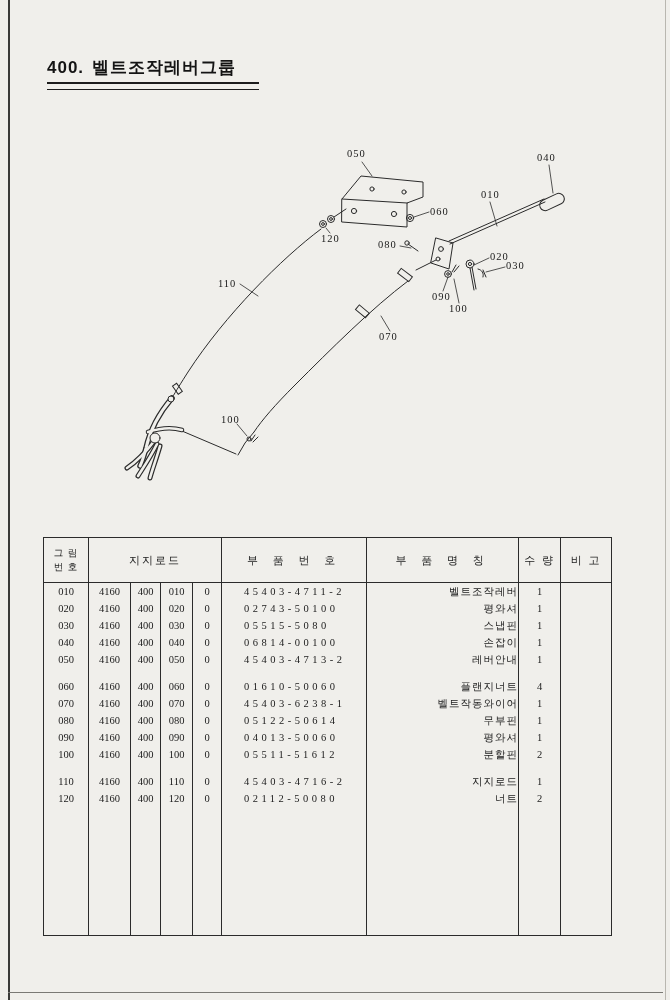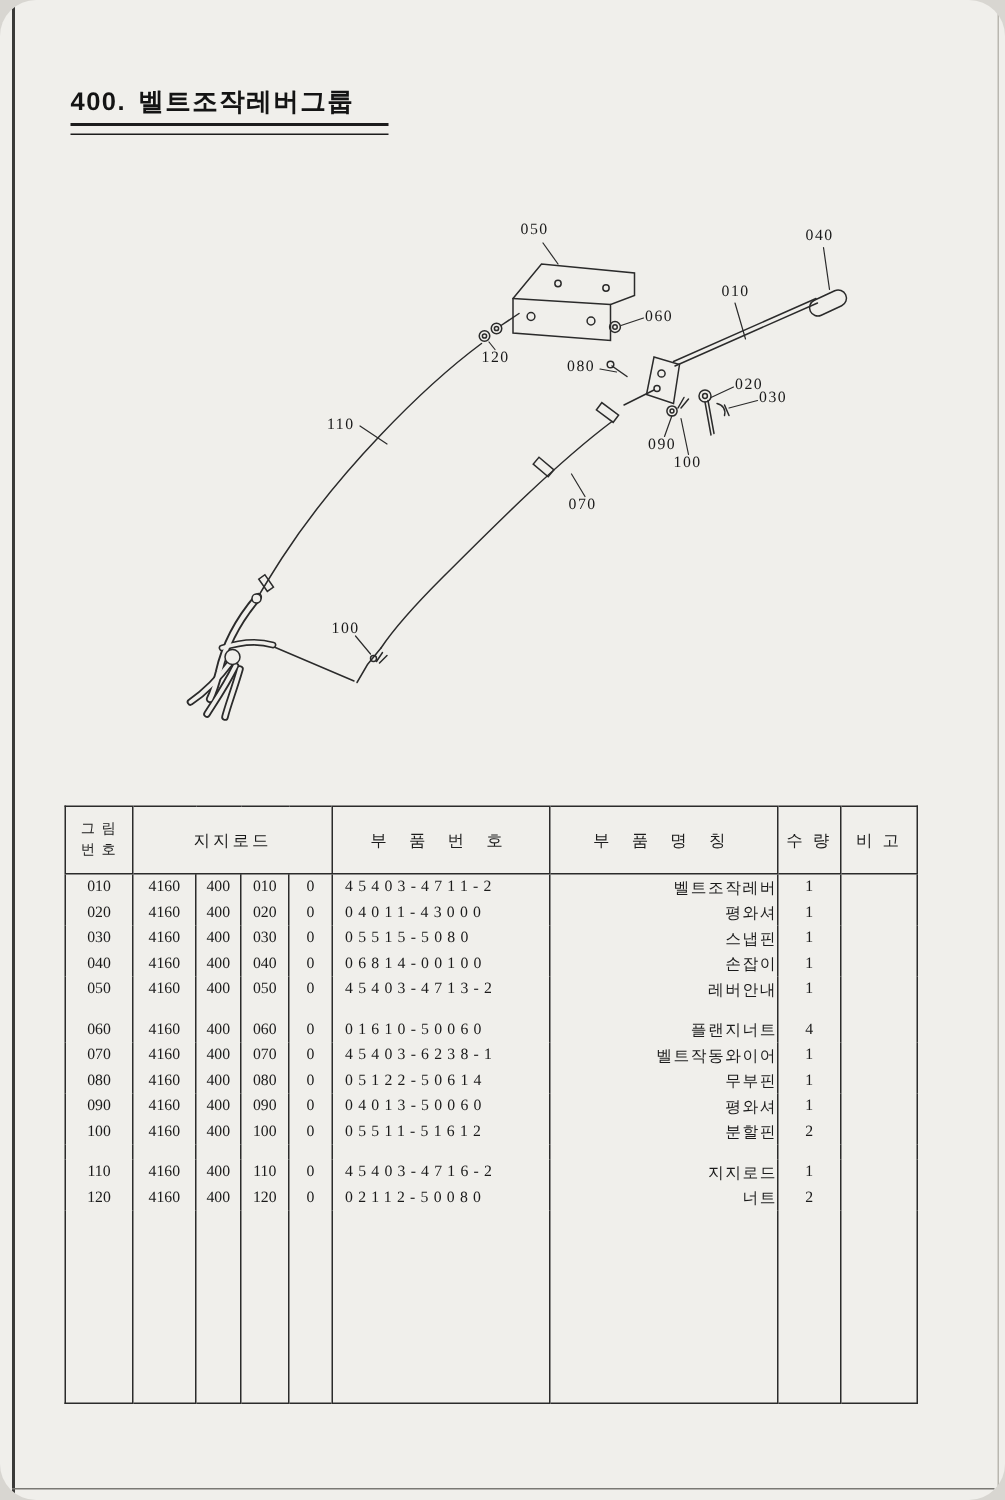--- a/index.html
+++ b/index.html
@@ -1,19 +1,19 @@
 <!DOCTYPE html>
 <html><head>
 <meta charset="utf-8">
 <style>
   html,body{margin:0;padding:0;background:#d8d6d1;}
   .page{
     position:relative; width:670px; height:1000px; margin:0 auto;
     background:#f0efeb; overflow:hidden;
-    font-family:"Liberation Serif","DejaVu Serif",serif; color:#1e1e1e;border-radius:24px;
+    font-family:"Liberation Serif","DejaVu Serif",serif; color:#1e1e1e;
   }
   .edge-left{position:absolute;left:8px;top:0;width:2px;height:1000px;background:#3a3a38;}
   .edge-bottom{position:absolute;left:8px;bottom:7px;height:1px;width:655px;background:#7a7974;}
   .edge-right{position:absolute;right:4px;top:0;width:1px;height:1000px;background:#b9b7b0;}
 
   .title-row{position:absolute;left:47px;top:56px;font-family:"Liberation Sans","DejaVu Sans",sans-serif;
     font-weight:700;font-size:17px;letter-spacing:1px;color:#141414;}
   .title-row .sec{margin-right:8px;}
   .title-underline{position:absolute;left:47px;top:82px;width:212px;height:5px;
     border-top:2px solid #1c1c1c;border-bottom:1px solid #1c1c1c;}
@@ -26,21 +26,21 @@
     font-size:10.5px;color:#1b1b1b;border:1.5px solid #2b2b2b;background:transparent;}
   table.parts col.cfig{width:45px;} table.parts col.cm1{width:42px;} table.parts col.cm2{width:30px;}
   table.parts col.cm3{width:32px;} table.parts col.cm4{width:29px;} table.parts col.cpn{width:145px;}
   table.parts col.cname{width:152px;} table.parts col.cqty{width:42px;} table.parts col.crem{width:51px;}
   table.parts th, table.parts td{padding:0;margin:0;vertical-align:middle;font-weight:normal;}
   .bl{border-left:1px solid #2b2b2b;}
   thead th{height:44px;border-bottom:1.3px solid #2b2b2b;text-align:center;font-size:11px;letter-spacing:2px;}
   thead th.figh{font-size:9.5px;letter-spacing:1px;line-height:1.5;}
   thead th.wide{letter-spacing:6px;margin-left:37px;}
   tr.prow td{height:17px;text-align:center;}
-  tr.prow td.pn{text-align:left;padding-left:8px;letter-spacing:3.5px;font-size:10.5px;white-space:nowrap;}
+  tr.prow td.pn{text-align:left;padding-left:22px;letter-spacing:3.5px;font-size:10.5px;white-space:nowrap;}
   tr.prow td.nm{text-align:right;padding-left:8px;letter-spacing:1px;font-size:10.5px;}
   tr.spacer td{height:10px;}
   tr.filler td{height:128px;}
   .pageno{position:absolute;left:0;top:944px;width:670px;text-align:center;font-size:12.5px;letter-spacing:1px;}
 </style>
 </head>
 <body>
 
 <div class="page">
   <div class="edge-left"></div>
@@ -219,21 +219,21 @@
         <td class="bl nm">벨트조작레버</td>
         <td class="bl">1</td>
         <td class="bl"></td>
       </tr>
       <tr class="prow">
         <td>020</td>
         <td class="bl">4160</td>
         <td class="bl">400</td>
         <td class="bl">020</td>
         <td class="bl">0</td>
-        <td class="bl pn">04011-43000</td>
+        <td class="bl pn">02743-50100</td>
         <td class="bl nm">평와셔</td>
         <td class="bl">1</td>
         <td class="bl"></td>
       </tr>
       <tr class="prow">
         <td>030</td>
         <td class="bl">4160</td>
         <td class="bl">400</td>
         <td class="bl">030</td>
         <td class="bl">0</td>

